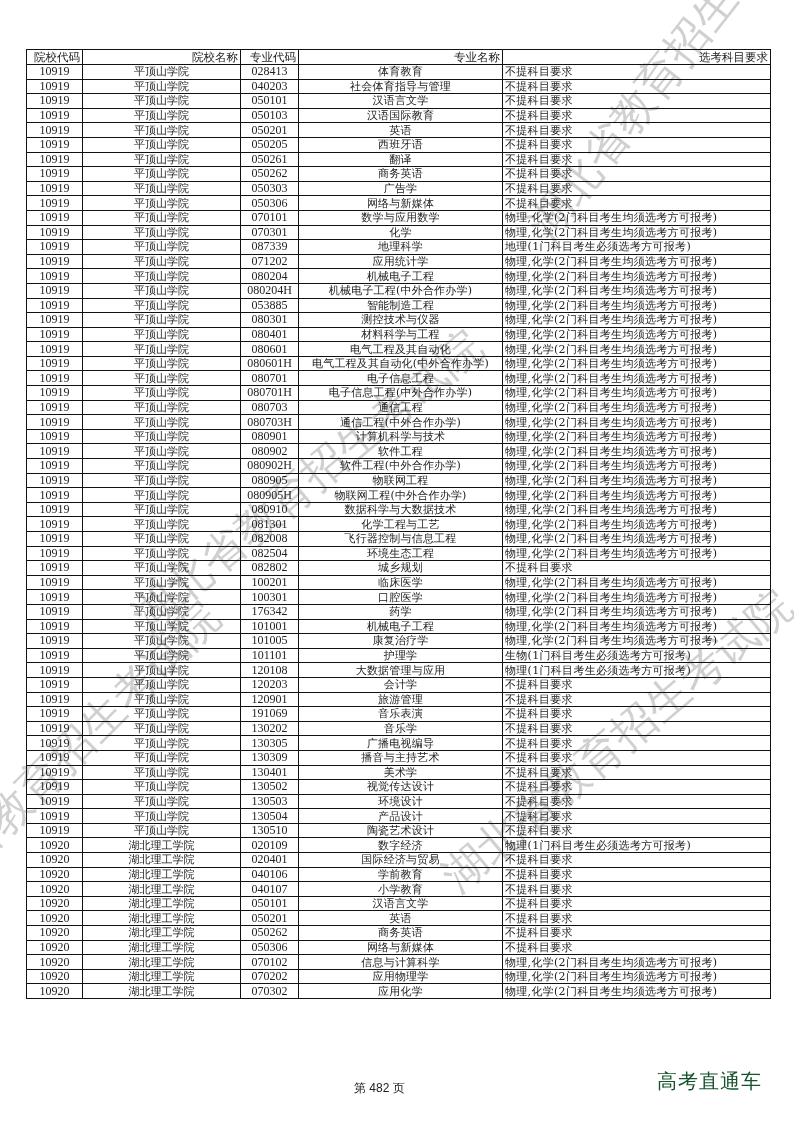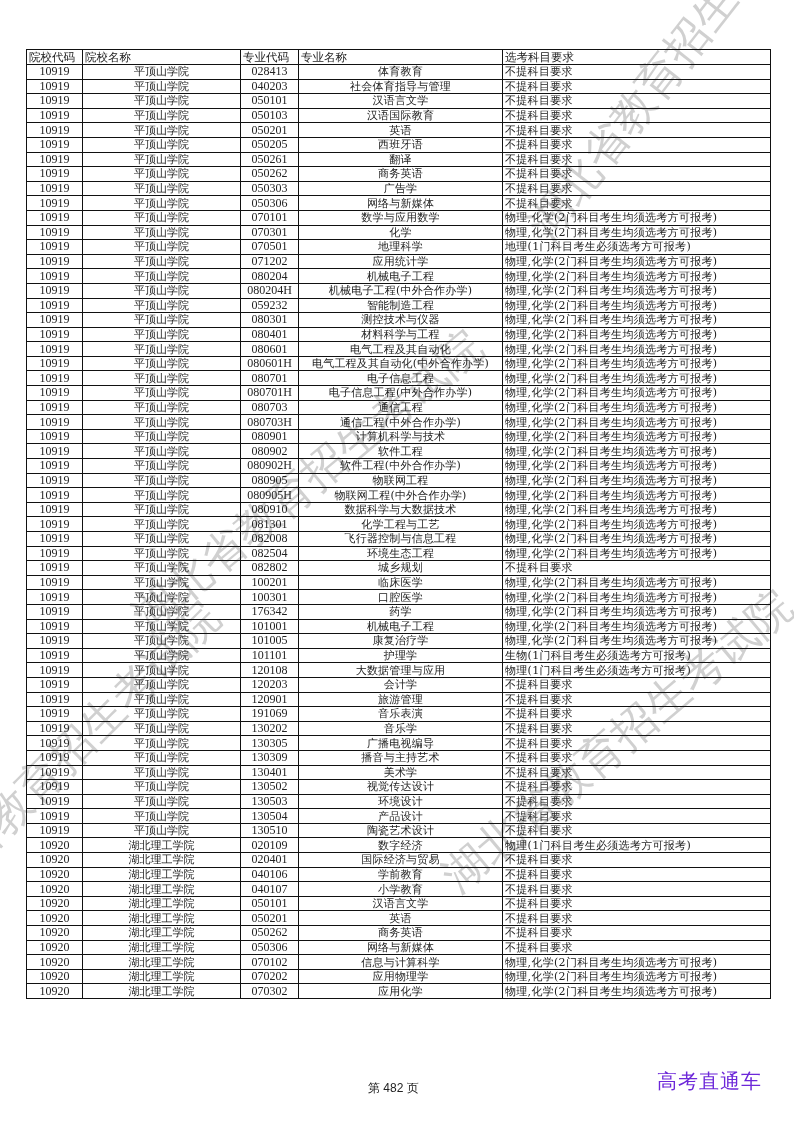--- a/index.html
+++ b/index.html
@@ -14,31 +14,31 @@
     }
     table.majors col.c1 { width: 56px; }
     table.majors col.c2 { width: 158px; }
     table.majors col.c3 { width: 58px; }
     table.majors col.c4 { width: 204px; }
     table.majors col.c5 { width: 268px; }
     table.majors th, table.majors td {
       border: 1.6px solid #111; padding: 0 2px; height: 13.6px; line-height: 13px;
       white-space: nowrap; overflow: hidden; font-weight: normal;
     }
-    table.majors th { font-family: "DejaVu Sans", "Liberation Sans", sans-serif; font-size: 11.5px; text-align: left; height: 14px; }
+    table.majors th { font-family: "DejaVu Sans", "Liberation Sans", sans-serif; font-size: 11.5px; text-align: right; height: 14px; }
     td.center { text-align: center; }
     td.left { text-align: left; letter-spacing: 0.3px; }
     td.code { font-family: "Liberation Serif", "DejaVu Serif", serif; font-size: 12px; }
     td.name4 { letter-spacing: 0.2px; }
     #footer-page {
-      position: absolute; top: 1080px; left: 368px; font-size: 12px; color: #222;
+      position: absolute; top: 1080px; left: 354px; font-size: 12px; color: #222;
       font-family: "Liberation Sans", "DejaVu Sans", sans-serif;
     }
     #brand {
-      position: absolute; top: 1068px; left: 657px; font-size: 20px; color: #6d28d9;
+      position: absolute; top: 1068px; left: 657px; font-size: 20px; color: #14532d;
       font-family: "DejaVu Sans", "Liberation Sans", sans-serif; letter-spacing: 1px;
     }
     .watermark {
       position: absolute; color: rgba(120,120,120,0.35); font-size: 44px; white-space: nowrap;
       font-family: "DejaVu Sans", "Liberation Sans", sans-serif; pointer-events: none;
       transform-origin: left top;
     }
   </style>
 </head>
 <body>
@@ -147,21 +147,21 @@
         <tr>
           <td class="center code">10919</td>
           <td class="center">平顶山学院</td>
           <td class="center code">070301</td>
           <td class="center name4">化学</td>
           <td class="left">物理,化学(2门科目考生均须选考方可报考)</td>
         </tr>
         <tr>
           <td class="center code">10919</td>
           <td class="center">平顶山学院</td>
-          <td class="center code">070501</td>
+          <td class="center code">087339</td>
           <td class="center name4">地理科学</td>
           <td class="left">地理(1门科目考生必须选考方可报考)</td>
         </tr>
         <tr>
           <td class="center code">10919</td>
           <td class="center">平顶山学院</td>
           <td class="center code">071202</td>
           <td class="center name4">应用统计学</td>
           <td class="left">物理,化学(2门科目考生均须选考方可报考)</td>
         </tr>
@@ -175,21 +175,21 @@
         <tr>
           <td class="center code">10919</td>
           <td class="center">平顶山学院</td>
           <td class="center code">080204H</td>
           <td class="center name4">机械电子工程(中外合作办学)</td>
           <td class="left">物理,化学(2门科目考生均须选考方可报考)</td>
         </tr>
         <tr>
           <td class="center code">10919</td>
           <td class="center">平顶山学院</td>
-          <td class="center code">059232</td>
+          <td class="center code">053885</td>
           <td class="center name4">智能制造工程</td>
           <td class="left">物理,化学(2门科目考生均须选考方可报考)</td>
         </tr>
         <tr>
           <td class="center code">10919</td>
           <td class="center">平顶山学院</td>
           <td class="center code">080301</td>
           <td class="center name4">测控技术与仪器</td>
           <td class="left">物理,化学(2门科目考生均须选考方可报考)</td>
         </tr>

